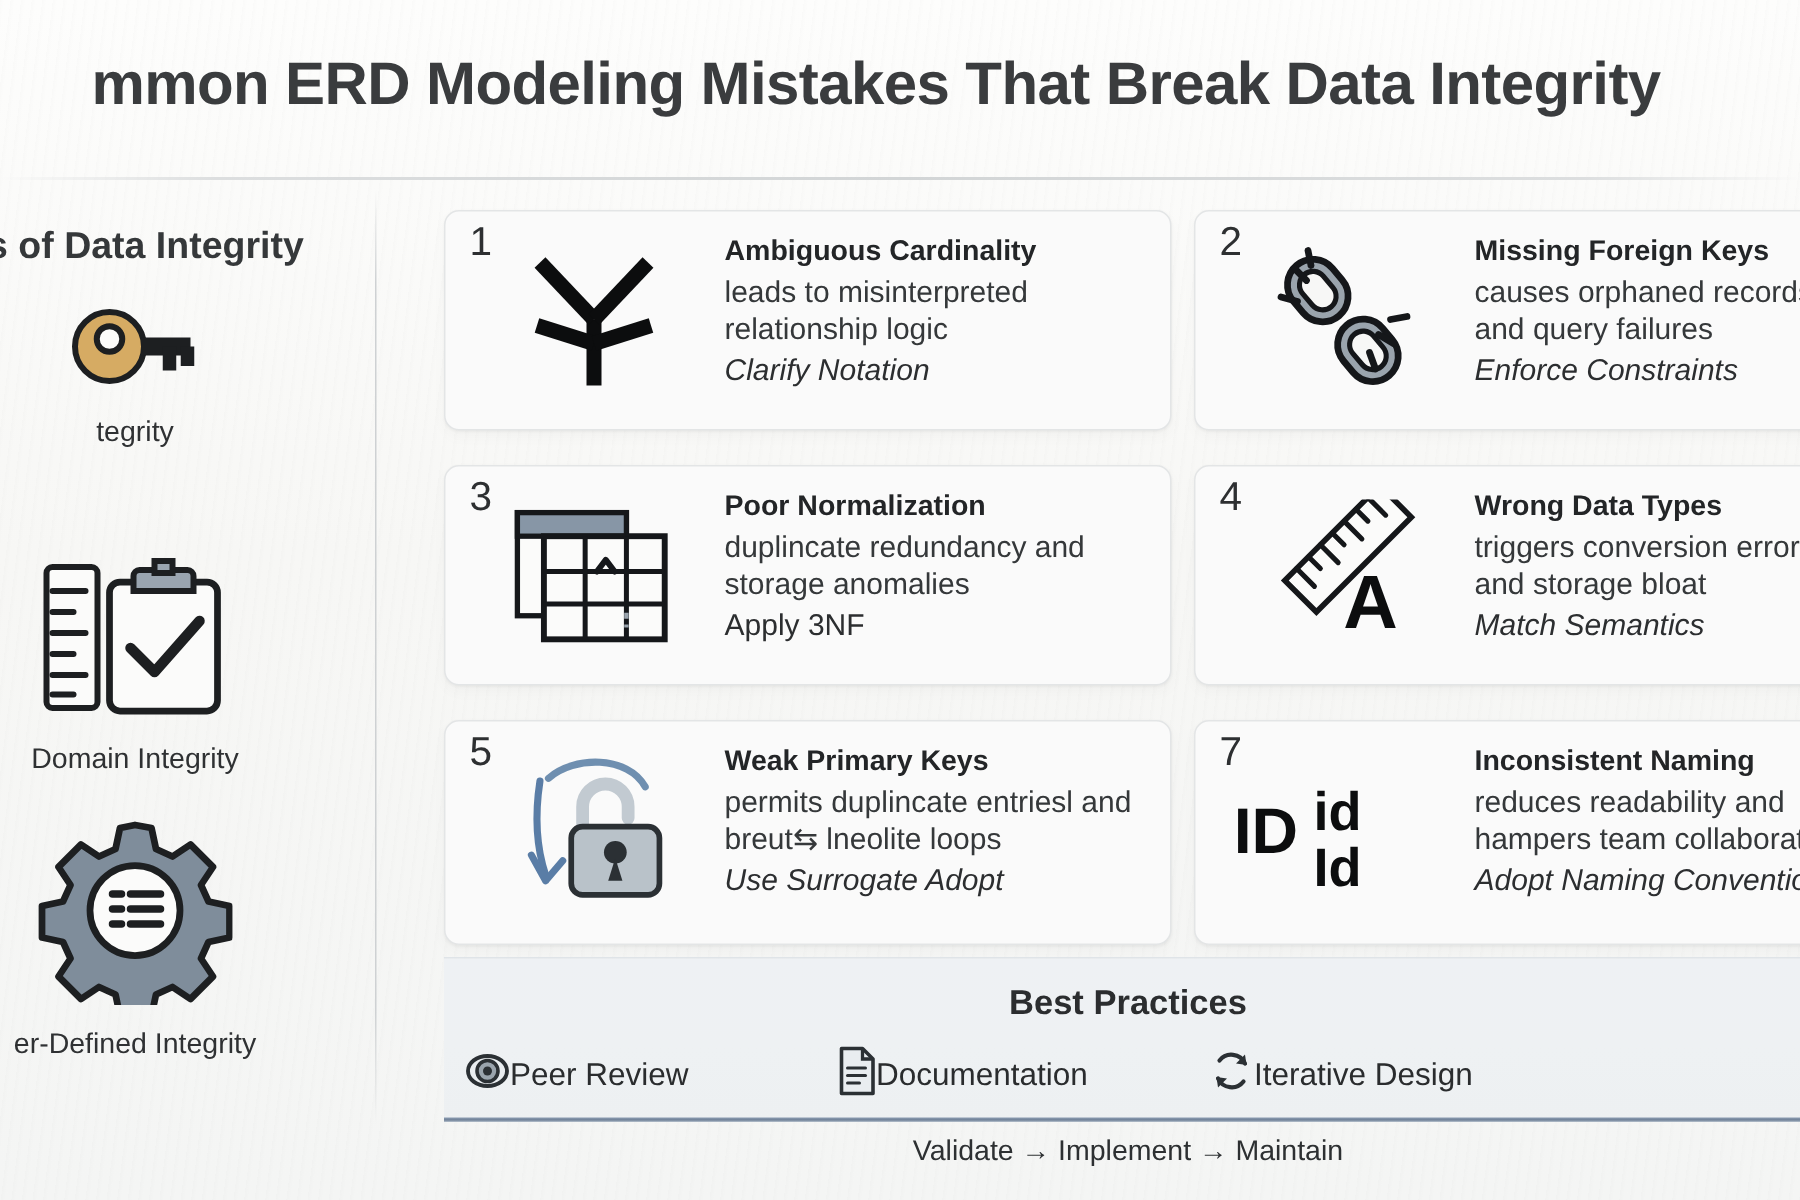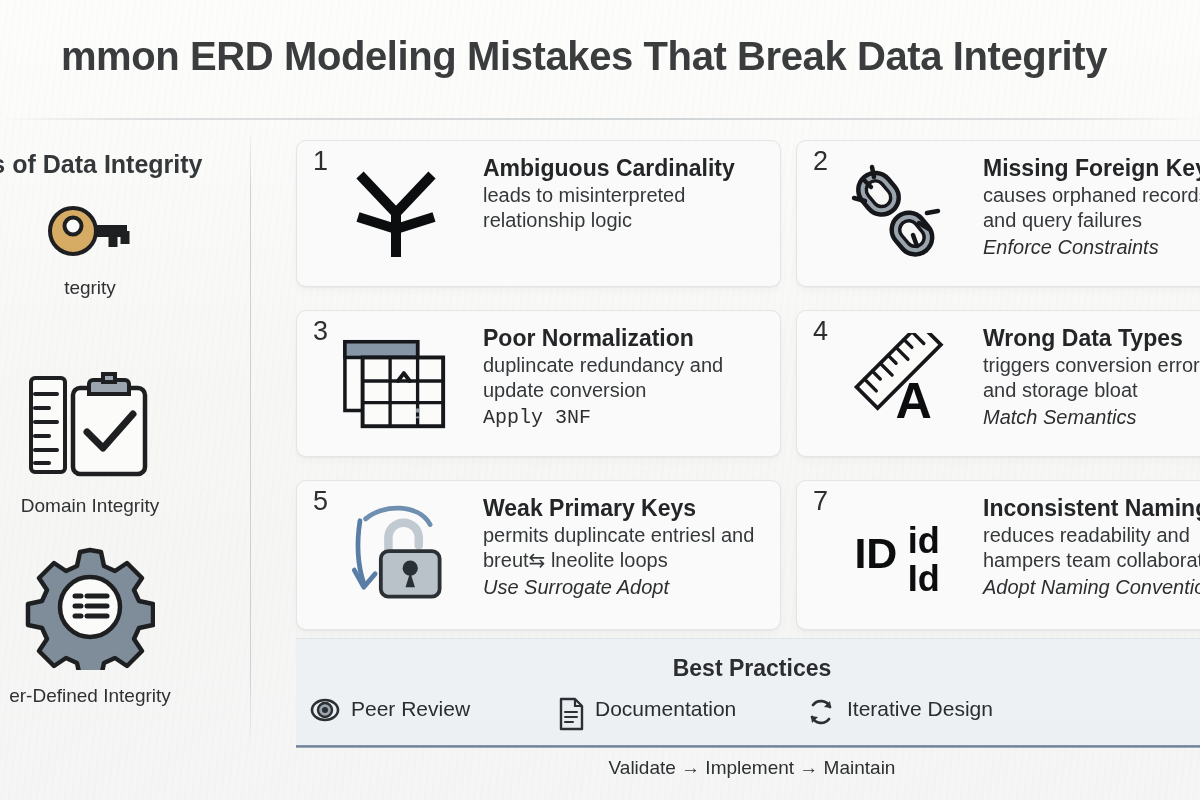--- a/index.html
+++ b/index.html
@@ -91,52 +91,52 @@
   }
   .card .card-ico{
     position:absolute;left:44px;top:22px;
     width:110px;height:100px;
     display:flex;align-items:center;justify-content:center;
   }
   .card .body{
     position:absolute;left:186px;top:12px;right:-40px;
   }
   .card .c-title{
-    font-size:23px;font-weight:bold;color:#232527;
+    font-size:19px;font-weight:bold;color:#232527;
     line-height:30px;white-space:nowrap;
   }
   .card .c-desc{
     margin-top:0;
     font-size:20px;line-height:25px;color:#35383a;
     white-space:nowrap;
   }
   .card .c-action{
     margin-top:1px;
     font-size:20px;line-height:27px;font-style:italic;color:#2c2e30;
     white-space:nowrap;
   }
-  .card .c-action.plain{font-style:normal;font-family:Liberation Mono, monospace;}
+  .card .c-action.plain{font-style:normal;}
   .blur-txt{ filter:blur(0.25px); }
 
   
   .bp{
     position:absolute;left:296px;top:638px;width:912px;height:108px;
     background:linear-gradient(180deg,#eef1f4 0%,#eef1f3 55%,#edf0f2 100%);
     border-top:1px solid #dfe4e8;
   }
   .bp-title{
     position:absolute;left:0;top:16px;width:912px;text-align:center;
     font-size:23px;font-weight:bold;color:#2b2d2f;
   }
   .bp-items{
     position:absolute;left:14px;top:58px;width:980px;
     display:flex;gap:0;
   }
   .bp-item{
-    display:flex;align-items:flex-start;gap:11px;
+    display:flex;align-items:center;
     white-space:nowrap;
   }
   .bp-item:nth-child(1){width:248px;}
   .bp-item:nth-child(2){width:248px;}
   .bp-item:nth-child(3){width:250px;}
   .bp-item:nth-child(4){width:240px;}
   .bp-label{font-size:21px;color:#2a2c2e;}
 
   .bp-rule{
     position:absolute;left:296px;top:745px;width:906px;height:3px;
@@ -239,20 +239,21 @@
             <path d="M52 52 L88 14"></path>
             <path d="M52 68 L14 56"></path>
             <path d="M52 68 L90 56"></path>
           </g>
         </svg>
       </div>
       <div class="body">
         <div class="c-title">Ambiguous Cardinality</div>
         <div class="c-desc">leads to misinterpreted</div>
         <div class="c-desc">relationship logic</div>
+        <div class="c-action">Clarify Notation</div>
       </div>
     </div>
 
     <div class="card" style="left:500px;top:0;width:483px;height:145px;">
       <div class="num">2</div>
       <div class="card-ico">
         <svg width="110" height="104" viewBox="0 0 110 104">
           <g transform="rotate(-40 55 52)">
             <rect x="37" y="4" width="34" height="44" rx="17" fill="#9aa4ad" stroke="#15171a" stroke-width="4.5"></rect>
             <rect x="45" y="12" width="18" height="28" rx="9" fill="#f7f7f6" stroke="#15171a" stroke-width="3.4"></rect>
@@ -292,21 +293,21 @@
             <path d="M50 22 V92"></path>
               <path d="M78 22 V92"></path>
           </g>
           <path d="M58 46 L64 38 L70 46" fill="none" stroke="#15171a" stroke-width="4" stroke-linecap="round" stroke-linejoin="round"></path>
           <path d="M78 74 V84" stroke="#9aa4ad" stroke-width="3" stroke-dasharray="4 4"></path>
         </svg>
       </div>
       <div class="body">
         <div class="c-title">Poor Normalization</div>
         <div class="c-desc">duplincate redundancy and</div>
-        <div class="c-desc">update conversion</div>
+        <div class="c-desc">storage anomalies</div>
         <div class="c-action plain">Apply 3NF</div>
       </div>
     </div>
 
     <div class="card" style="left:500px;top:170px;width:483px;height:145px;">
       <div class="num">4</div>
       <div class="card-ico">
         <svg width="118" height="100" viewBox="0 0 118 100">
           <g transform="rotate(-45 52 50)">
             <rect x="24" y="28" width="96" height="32" fill="#fbfbfa" stroke="#15171a" stroke-width="4"></rect>
@@ -347,21 +348,21 @@
       <div class="body">
         <div class="c-title">Weak Primary Keys</div>
         <div class="c-desc blur-txt">permits duplincate entriesl and</div>
         <div class="c-desc blur-txt">breut⇆ lneolite loops</div>
         <div class="c-action">Use Surrogate Adopt</div>
       </div>
     </div>
 
     <div class="card" style="left:500px;top:340px;width:483px;height:148px;">
       <div class="num">7</div>
-      <div class="card-ico" style="left:54px;justify-content:center;">
+      <div class="card-ico" style="left:22px;justify-content:center;">
         <svg width="128" height="104" viewBox="0 0 128 104">
           <text x="4" y="70" font-family="'Liberation Sans',sans-serif" font-size="50" font-weight="bold" fill="#0c0d0e">ID</text>
           <text x="66" y="52" font-family="'Liberation Sans',sans-serif" font-size="42" font-weight="bold" fill="#0c0d0e">id</text>
           <text x="66" y="96" font-family="'Liberation Sans',sans-serif" font-size="42" font-weight="bold" fill="#0c0d0e">Id</text>
         </svg>
       </div>
       <div class="body">
         <div class="c-title">Inconsistent Naming</div>
         <div class="c-desc">reduces readability and</div>
         <div class="c-desc">hampers team collaboration</div>

